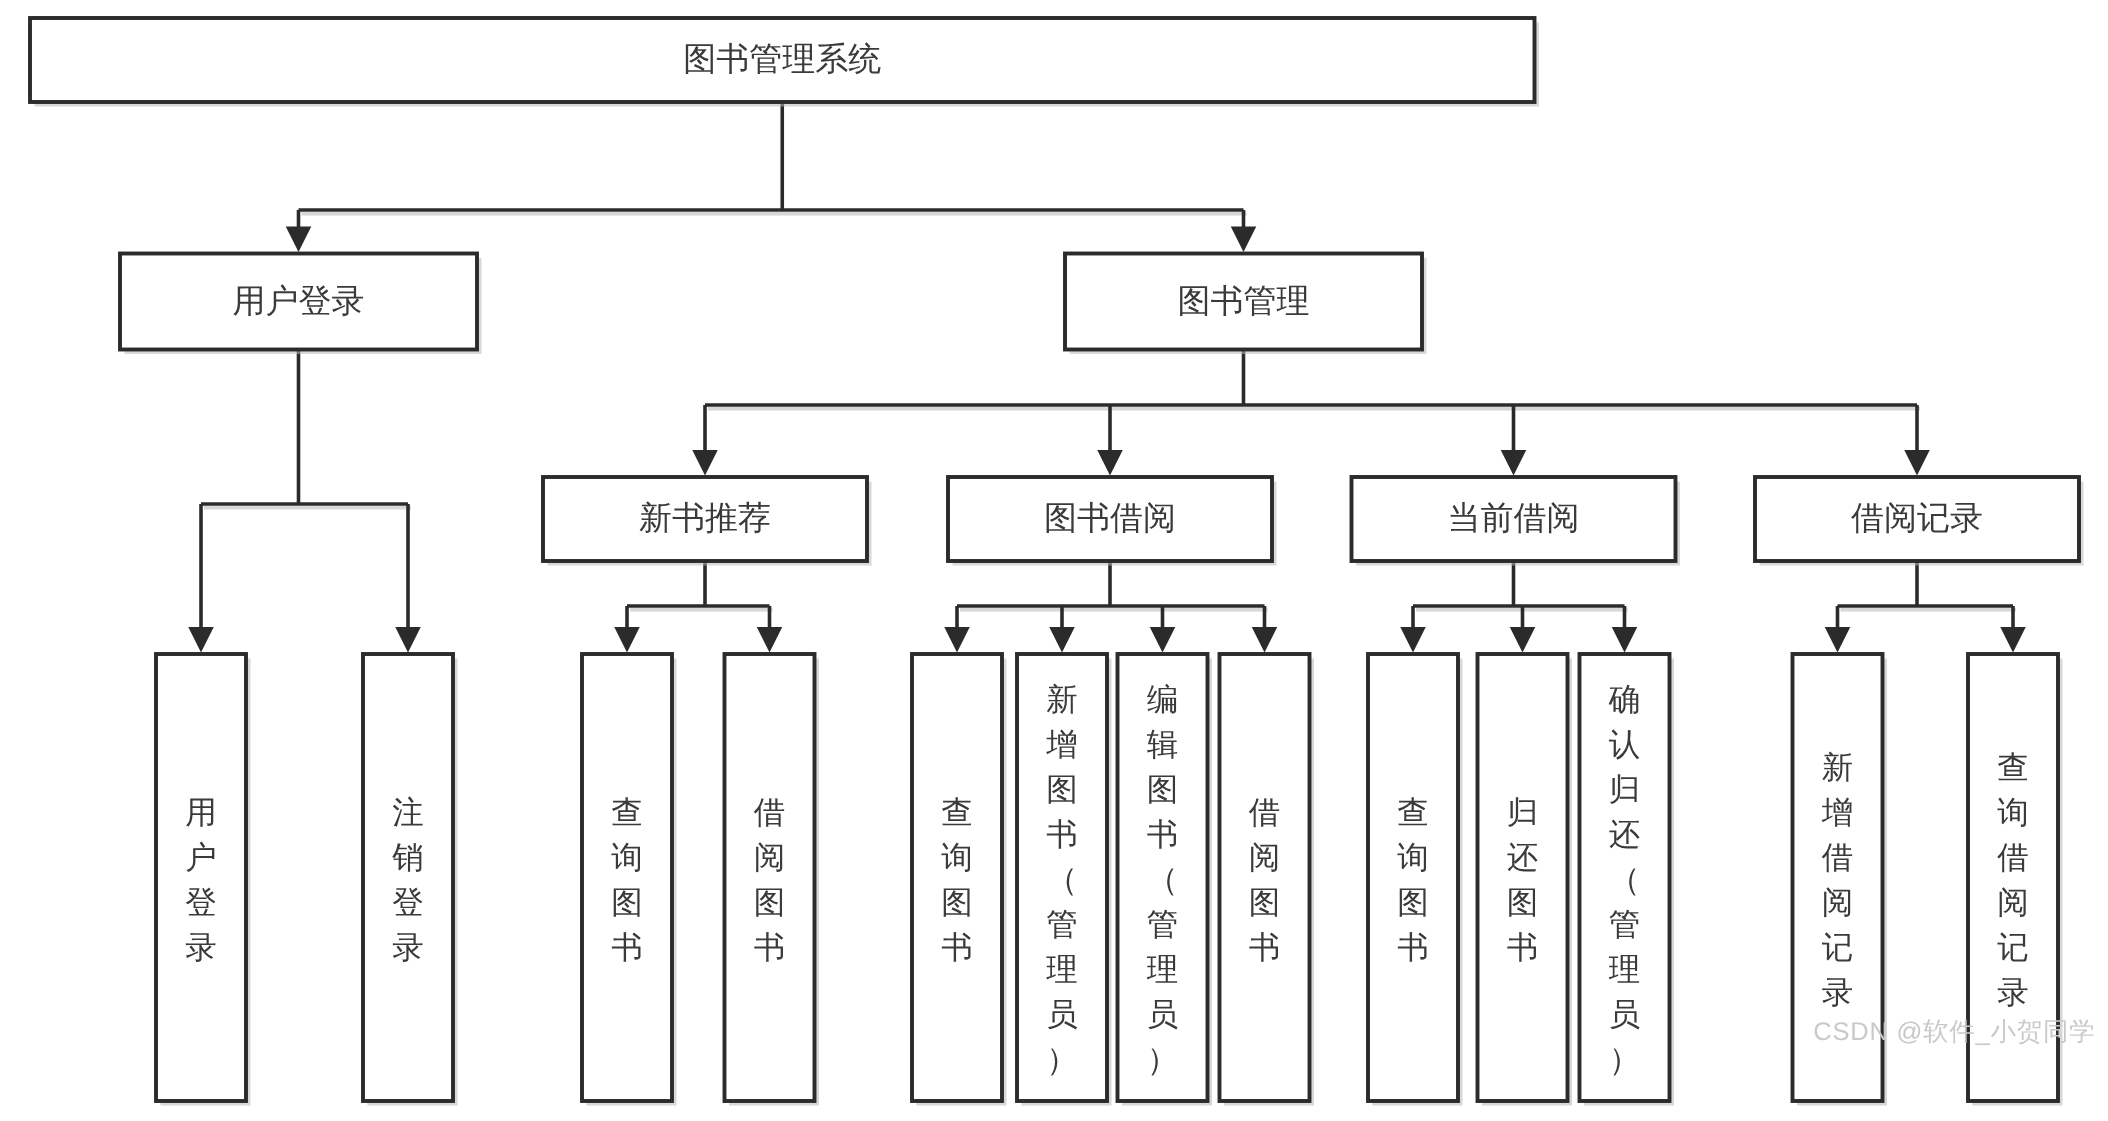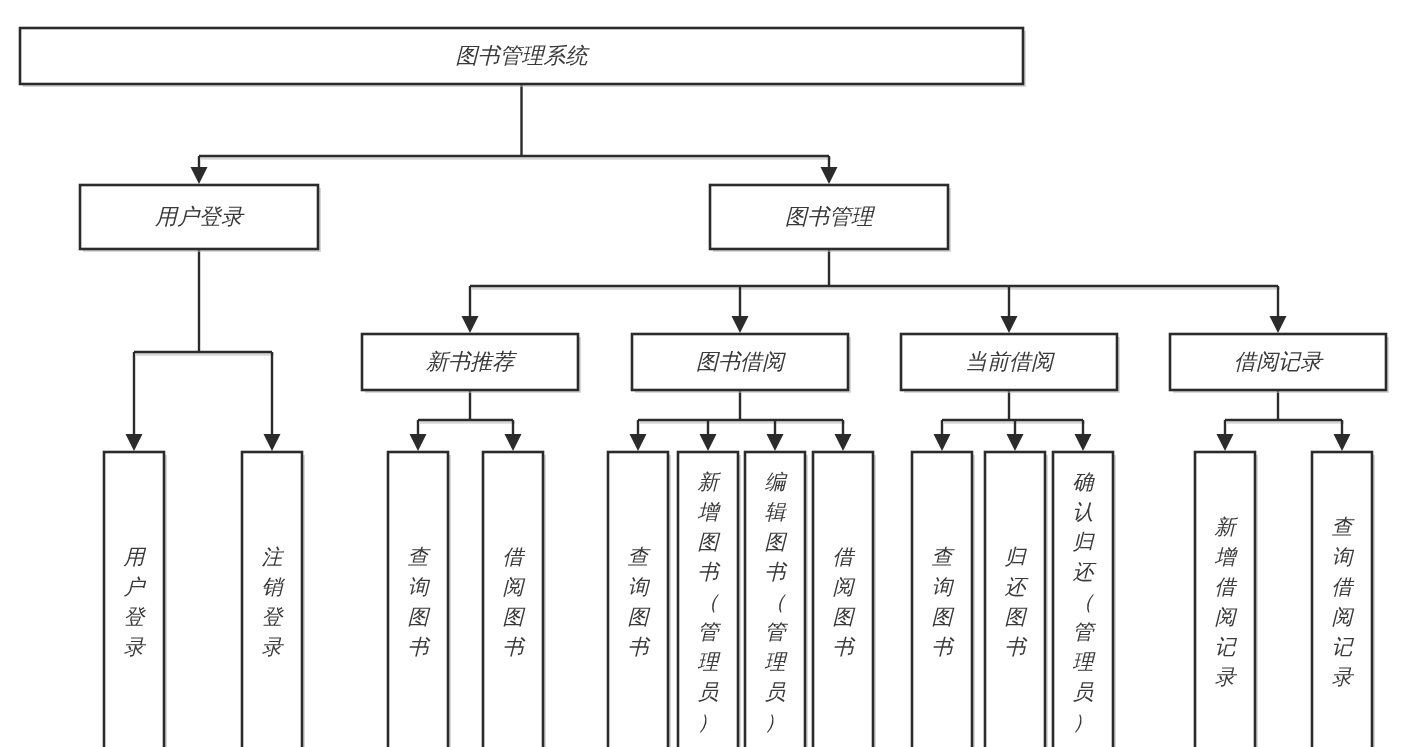--- a/index.html
+++ b/index.html
@@ -10,24 +10,23 @@
   body {
     width: 1405px;
     height: 747px;
     font-family: "Liberation Sans", sans-serif;
     position: relative;
     overflow: hidden;
   }
   #diagram-root {
     position: absolute;
     left: 0;
-    top: 16px;
+    top: 0;
     width: 1405px;
     height: 703px;
-    font-style: italic;
   }
   svg.flow {
     display: block;
     width: 1405px;
     height: 747px;
   }
   .node-rect {
     fill: #ffffff;
     stroke: #2b2b2b;
     stroke-width: 2.6;
@@ -238,13 +237,14 @@
           <rect x="1195" y="436" width="60" height="298" class="node-rect"></rect>
           <text x="1225" class="node-label-v"><tspan x="1225" y="518.4">新</tspan><tspan x="1225" y="548.4">增</tspan><tspan x="1225" y="578.4">借</tspan><tspan x="1225" y="608.4">阅</tspan><tspan x="1225" y="638.4">记</tspan><tspan x="1225" y="668.4">录</tspan></text>
         </g>
         <g>
           <rect x="1315" y="439" width="60" height="298" class="node-shadow"></rect>
           <rect x="1312" y="436" width="60" height="298" class="node-rect"></rect>
           <text x="1342" class="node-label-v"><tspan x="1342" y="518.4">查</tspan><tspan x="1342" y="548.4">询</tspan><tspan x="1342" y="578.4">借</tspan><tspan x="1342" y="608.4">阅</tspan><tspan x="1342" y="638.4">记</tspan><tspan x="1342" y="668.4">录</tspan></text>
         </g>
       </g>
   </svg>
+  <div class="watermark">CSDN @软件_小贺同学</div>
 </div>
 
 </body></html>

